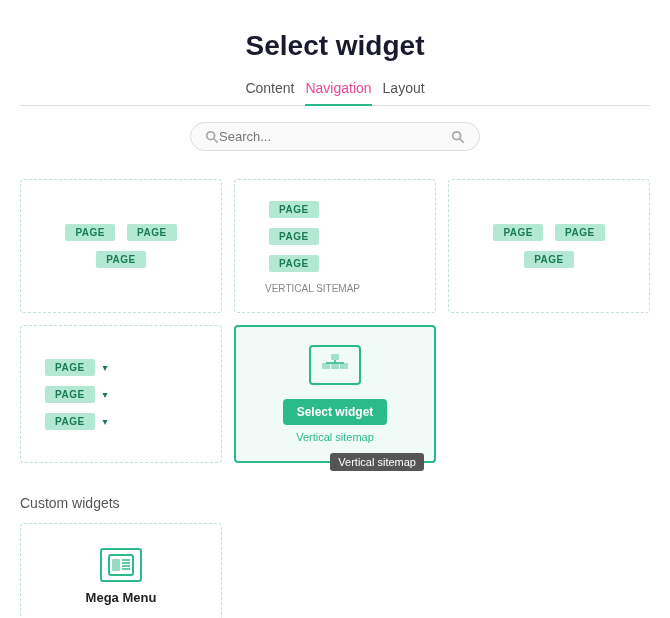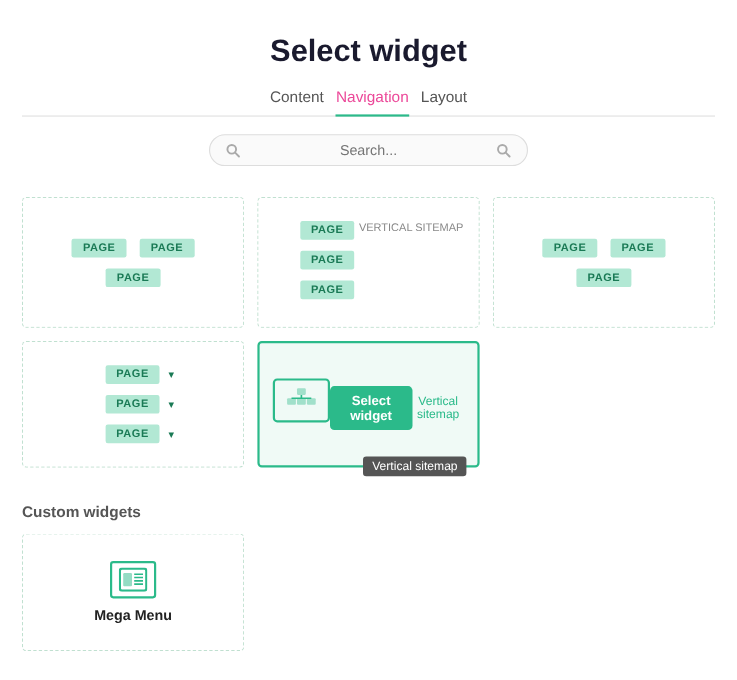--- a/index.html
+++ b/index.html
@@ -58,35 +58,35 @@
       background: #fafafa;
     }
 
     .search-bar input {
       border: none;
       background: transparent;
       outline: none;
       font-size: 13px;
       color: #0f766e;
       flex: 1;
-      text-align: center;
     }
 
     .section-label {
       font-size: 14px;
       color: #555;
       margin-bottom: 12px;
       font-weight: 400;
     }
 
     .widget-card {
       border: 1.5px dashed #c0e0d0;
       border-radius: 4px;
       padding: 18px 12px;
       display: flex;
+      flex-direction: column;
       align-items: center;
       justify-content: center;
       cursor: pointer;
       min-height: 80px;
       background: #fff;
       position: relative;
     }
 
     .widget-card.highlighted {
       border: 2px solid #2bba8a;
@@ -162,21 +162,21 @@
       bottom: -10px;
       right: 10px;
       white-space: nowrap;
       z-index: 10;
     }
 
     .custom-section-label {
       font-size: 14px;
       color: #555;
       margin-bottom: 12px;
-      font-weight: 700;
+      font-weight: 400;
       margin-top: 32px;
     }
 
     .custom-card {
       border: 1.5px dashed #c0e0d0;
       border-radius: 4px;
       padding: 24px 12px;
       display: flex;
       flex-direction: column;
       align-items: center;

